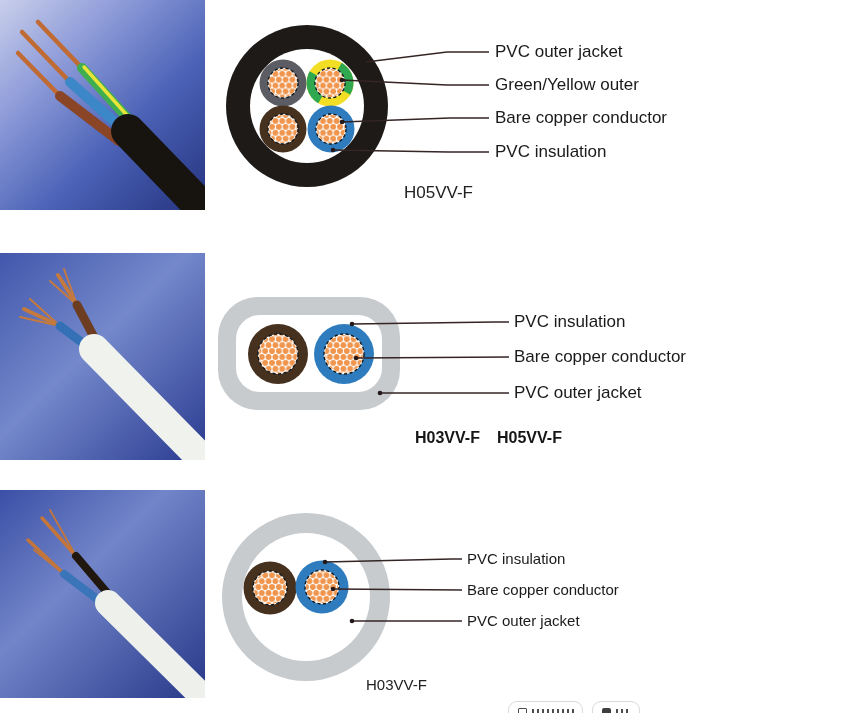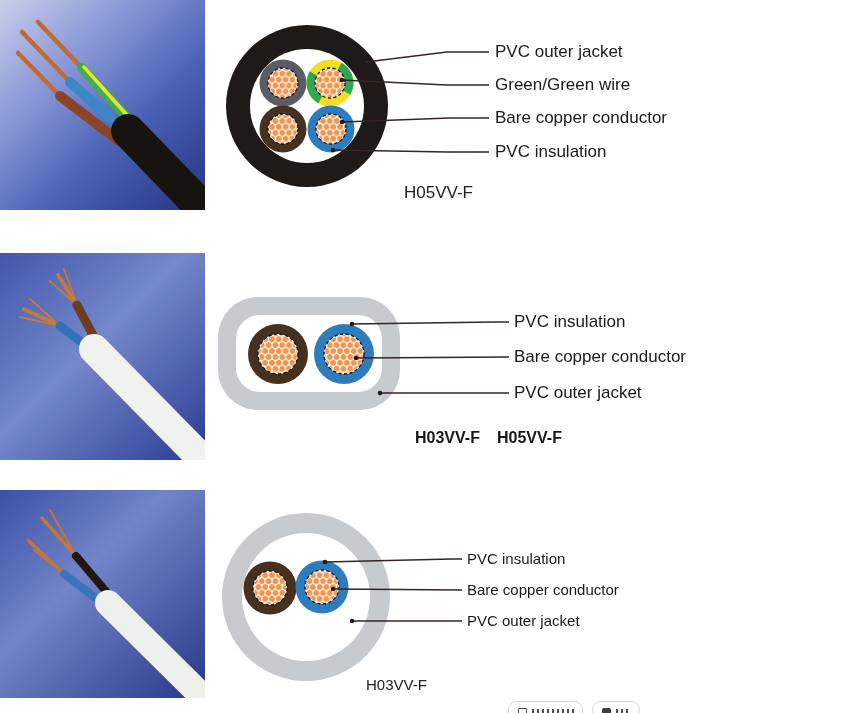--- a/index.html
+++ b/index.html
@@ -90,21 +90,21 @@
       <polyline points="333,150 448,152 489,152" stroke="#352525"></polyline>
     </g>
     <g fill="#241818">
       <circle cx="342" cy="80" r="2.3"></circle>
         <circle cx="342" cy="122" r="2.3"></circle>
         <circle cx="333" cy="150" r="2.3"></circle>
     </g>
   </svg>
 
   <div class="lbl" style="left:495px;top:41px;">PVC outer jacket</div>
-  <div class="lbl" style="left:495px;top:74px;">Green/Green wire</div>
+  <div class="lbl" style="left:495px;top:74px;">Green/Yellow outer</div>
   <div class="lbl" style="left:495px;top:107px;">Bare copper conductor</div>
   <div class="lbl" style="left:495px;top:141px;">PVC insulation</div>
   <div class="cap" style="left:404px;top:183px;">H05VV-F</div>
 
   <svg class="photo" style="left:0;top:253px;" width="205" height="207" viewBox="0 0 205 207" role="img" aria-label="flat white cable with stripped brown and blue wires on blue background">
     <defs>
       <linearGradient id="pg2" x1="0" y1="0" x2="205" y2="207" gradientUnits="userSpaceOnUse">
         <stop offset="0" stop-color="#4257ab"></stop>
           <stop offset="0.45" stop-color="#7488cb"></stop>
         <stop offset="1" stop-color="#2a3b90"></stop>

